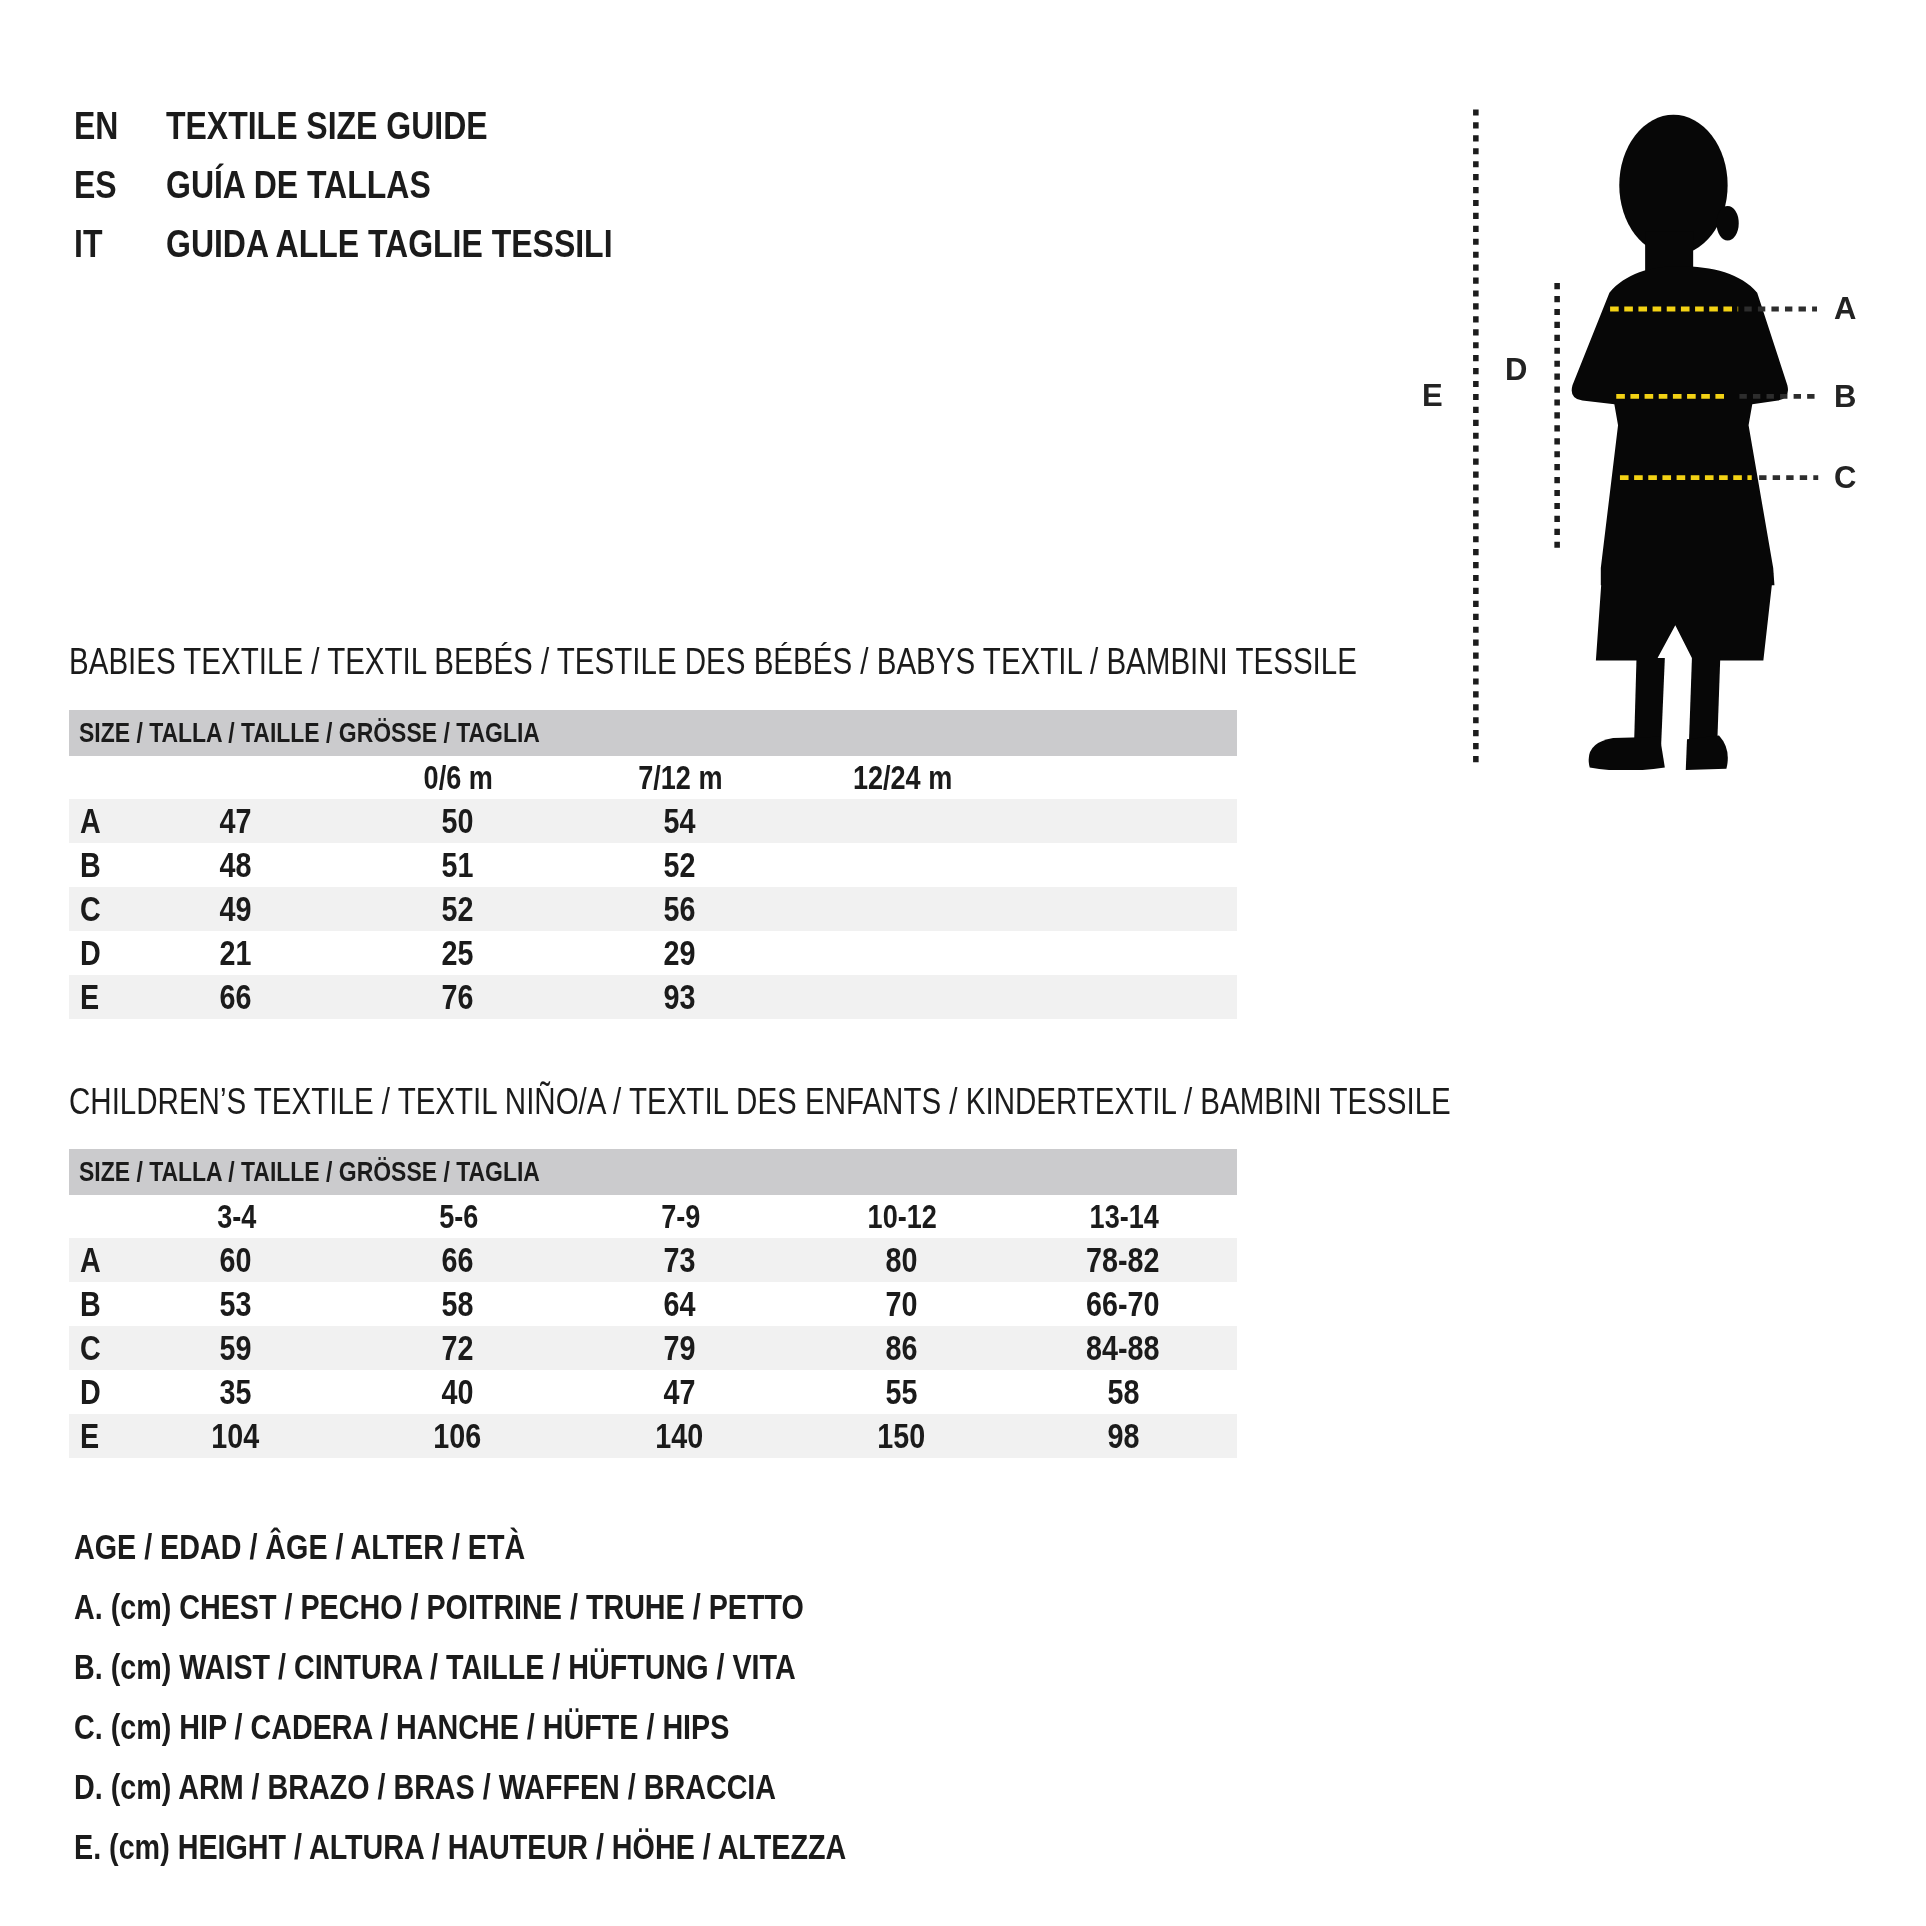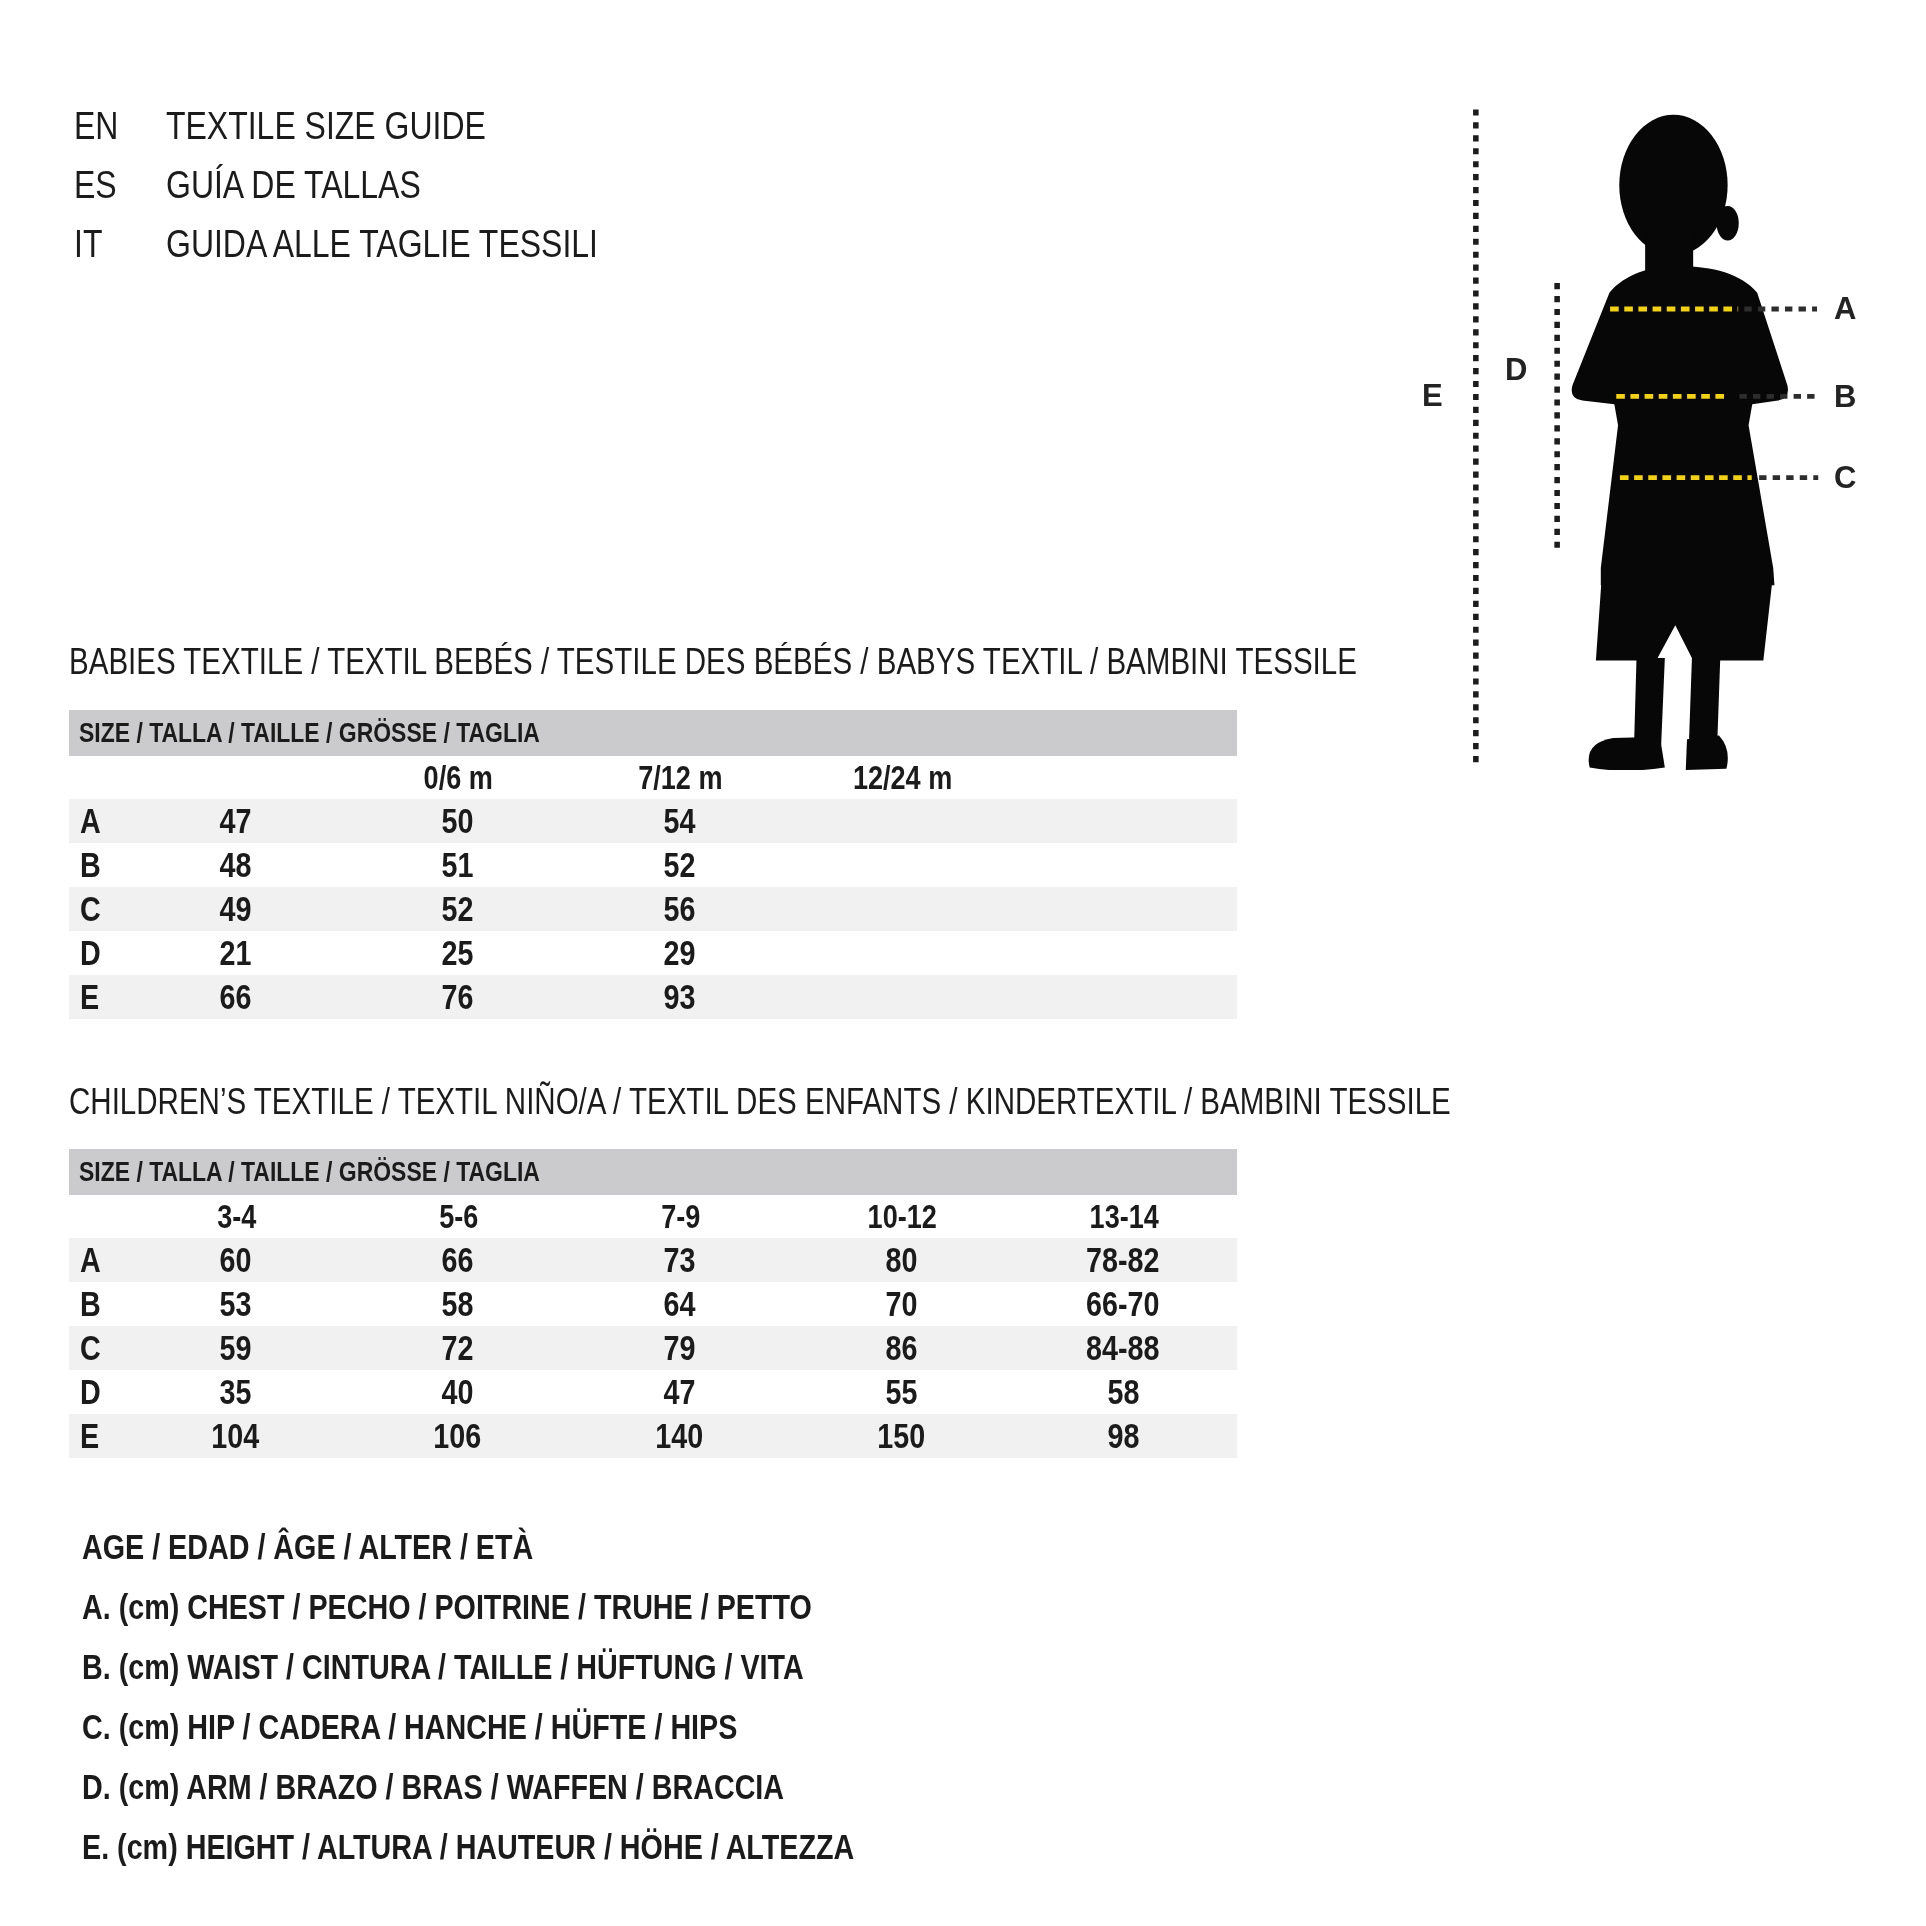--- a/index.html
+++ b/index.html
@@ -11,42 +11,42 @@
     position:relative;
     overflow:hidden;
   }
   .abs{position:absolute;}
   
   .cx{display:inline-block;transform:scaleX(.82);transform-origin:0 50%;white-space:nowrap;}
   .cxc{display:inline-block;transform:scaleX(.82);transform-origin:50% 50%;white-space:nowrap;}
 
   
   .lang-block{left:74px;top:96px;}
-  .lrow{height:59px;display:flex;align-items:center;font-size:39px;font-weight:400;}
+  .lrow{height:59px;display:flex;align-items:center;font-size:39px;font-weight:700;}
   .lcode{width:92px;}
 
   
   .sec-title{font-size:36px;font-weight:400;line-height:44px;}
   .title-babies{left:69px;top:640px;}
   .title-children{left:69px;top:1080px;}
 
   
   .tbl{left:69px;width:1168px;}
   .tbl-babies{top:710px;}
   .tbl-children{top:1149px;}
   .bar{height:46px;display:flex;align-items:center;padding-left:10px;box-sizing:border-box;
        font-size:28px;font-weight:700;background:#cbcbcd;}
   .hrow{height:43px;display:flex;align-items:center;font-size:33px;font-weight:700;justify-content:center;}
   .drow{height:44px;display:flex;align-items:center;font-size:35px;font-weight:700;}
   .rows .drow:nth-child(odd){background:#f1f1f1;}
   .cl{width:55px;padding-left:11px;box-sizing:border-box;}
   .cv{width:222px;text-align:center;}
 
   
-  .legend{left:74px;top:1517px;margin-left:8px;}
+  .legend{left:74px;top:1517px;}
   .legrow{height:60px;display:flex;align-items:center;font-size:35px;font-weight:700;}
 
   
   .mlabel{font-size:31px;font-weight:700;color:#232323;transform:translateY(-50%);}
 </style>
 </head>
 <body>
 
 <div class="abs lang-block">
   <div class="lrow">

